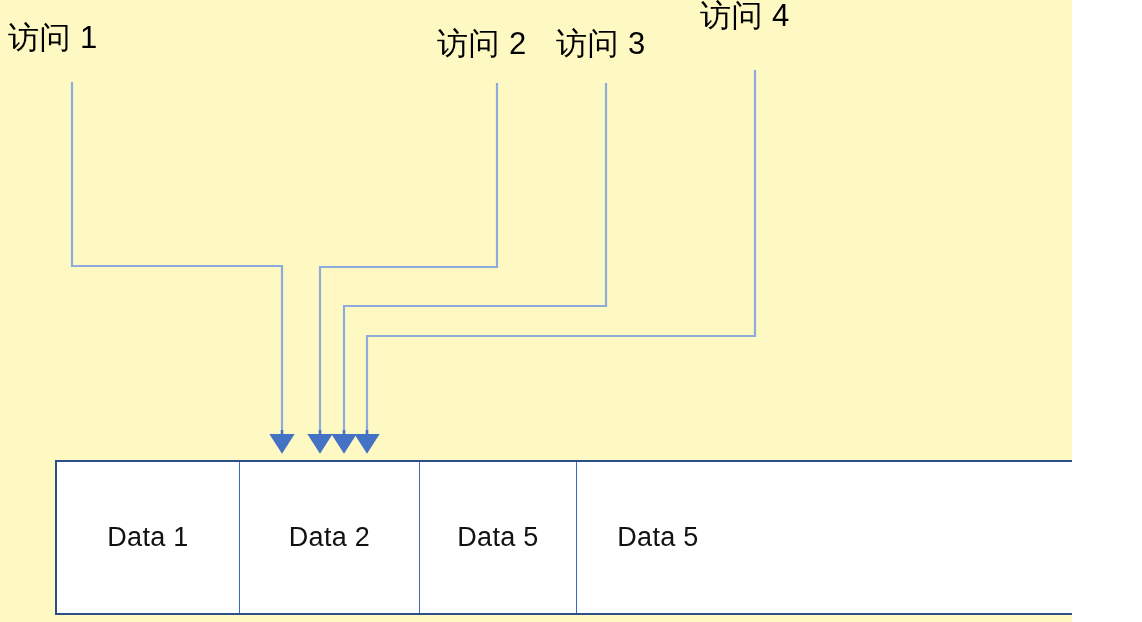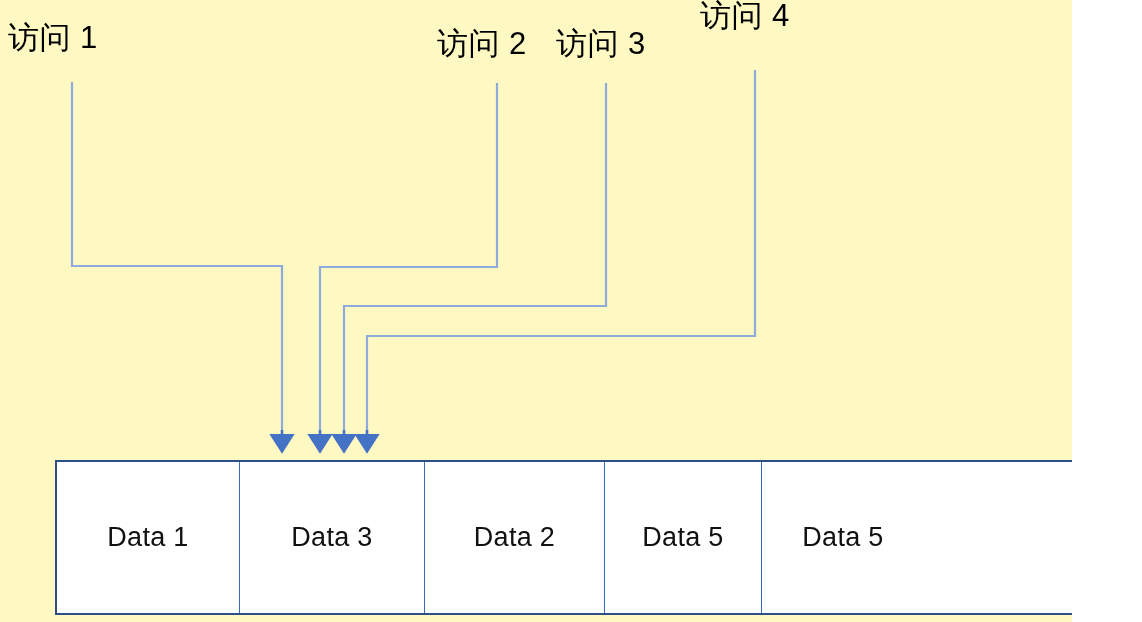--- a/index.html
+++ b/index.html
@@ -106,23 +106,20 @@
 
   <div class="access-label" id="label-1">访问 1</div>
   <div class="access-label" id="label-2">访问 2</div>
   <div class="access-label" id="label-3">访问 3</div>
   <div class="access-label" id="label-4">访问 4</div>
 
   <div id="memory-table">
     <div class="memory-cell cell-w1">
       <span>Data 1</span>
     </div>
-    <div class="memory-cell cell-w3">
-      <span>Data 3</span>
-    </div>
     <div class="memory-cell cell-w4">
       <span>Data 2</span>
     </div>
     <div class="memory-cell cell-w5">
       <span>Data 5</span>
     </div>
     <div class="memory-cell cell-w6">
       <span>Data 5</span>
     </div>
   </div>

